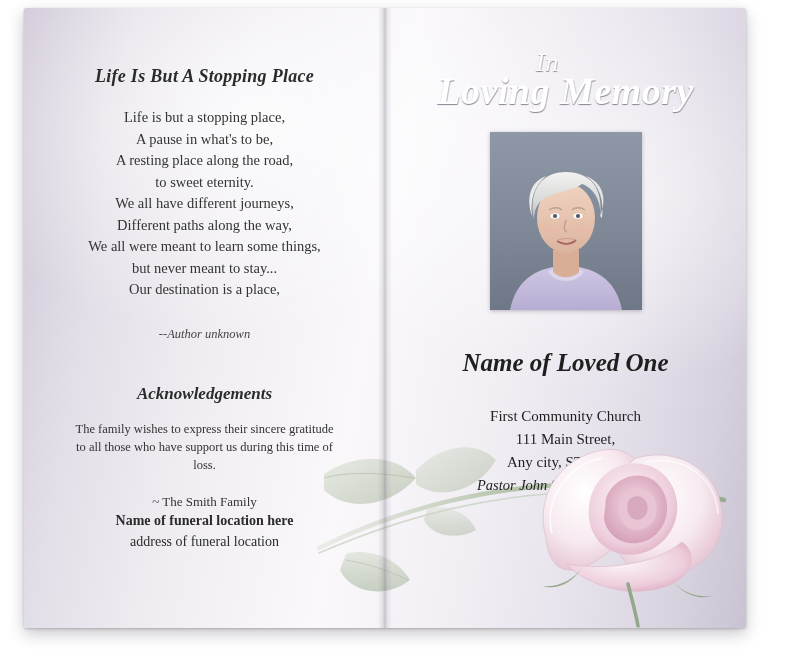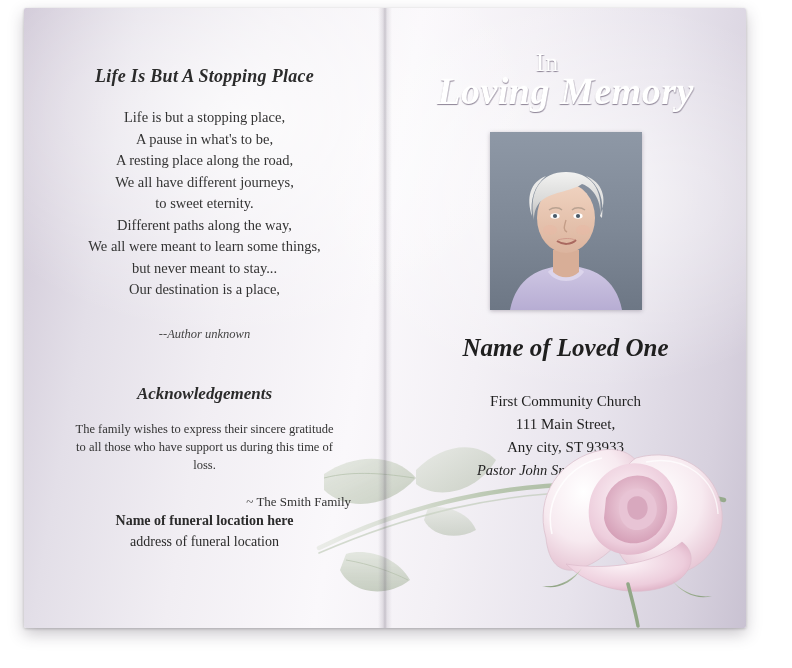--- a/index.html
+++ b/index.html
@@ -121,21 +121,20 @@
   .ack-body {
     font-size: 12.5px;
     line-height: 18px;
     color: #333;
     padding: 0 16px;
   }
   .ack-family {
     margin-top: 20px;
     font-size: 13px;
     color: #333;
-    text-align: right;
   }
   .loc-block {
     font-size: 14px;
     line-height: 21px;
     color: #2b2b2b;
   }
   .loc-name { font-weight: bold; }
 
   
   .right-inner {
@@ -150,20 +149,21 @@
     line-height: 1;
     margin-top: 8px;
     text-shadow:
       0 1px 1px rgba(120,110,130,0.75),
       0 0 2px rgba(255,255,255,0.9),
       1px 1px 0 rgba(150,140,160,0.5);
   }
   .cover-title .in {
     display: block;
     font-family: "Liberation Serif", serif;
+    font-style: italic;
     font-size: 26px;
     letter-spacing: 1px;
     margin-bottom: -4px;
     margin-right: 36px;
   }
   .cover-title .lm {
     display: block;
     font-family: "Liberation Serif", serif;
     font-style: italic;
     font-weight: bold;
@@ -177,21 +177,21 @@
     margin: 22px auto 0 auto;
     background: #ffffff;
     padding: 0;
     box-shadow: 0 1px 4px rgba(80,70,90,0.35);
     overflow: hidden;
     position: relative;
   }
   .portrait-frame svg { display: block; }
 
   .deceased-name {
-    margin-top: 24px;
+    margin-top: 39px;
     font-size: 25px;
     font-weight: bold;
     font-style: italic;
     color: #1f1f1f;
   }
   .deceased-dates {
     margin-top: 8px;
     font-size: 15.5px;
     font-weight: bold;
     color: #1f1f1f;
@@ -278,22 +278,22 @@
 
     <div class="panel panel-left">
       <div class="left-inner">
 
         <div class="poem-title">Life Is But A Stopping Place</div>
 
         <div>
           <div class="poem-line">Life is but a stopping place,</div>
           <div class="poem-line">A pause in what's to be,</div>
           <div class="poem-line">A resting place along the road,</div>
+          <div class="poem-line">to sweet eternity.</div>
           <div class="poem-line">We all have different journeys,</div>
-          <div class="poem-line">to sweet eternity.</div>
           <div class="poem-line">Different paths along the way,</div>
           <div class="poem-line">We all were meant to learn some things,</div>
           <div class="poem-line">but never meant to stay...</div>
           <div class="poem-line">Our destination is a place,</div>
         </div>
 
         <div class="poem-author">--Author unknown</div>
 
         <div class="ack-title">Acknowledgements</div>
         <div class="ack-body">The family wishes to express their sincere gratitude to all those who have support us during this time of loss.</div>

